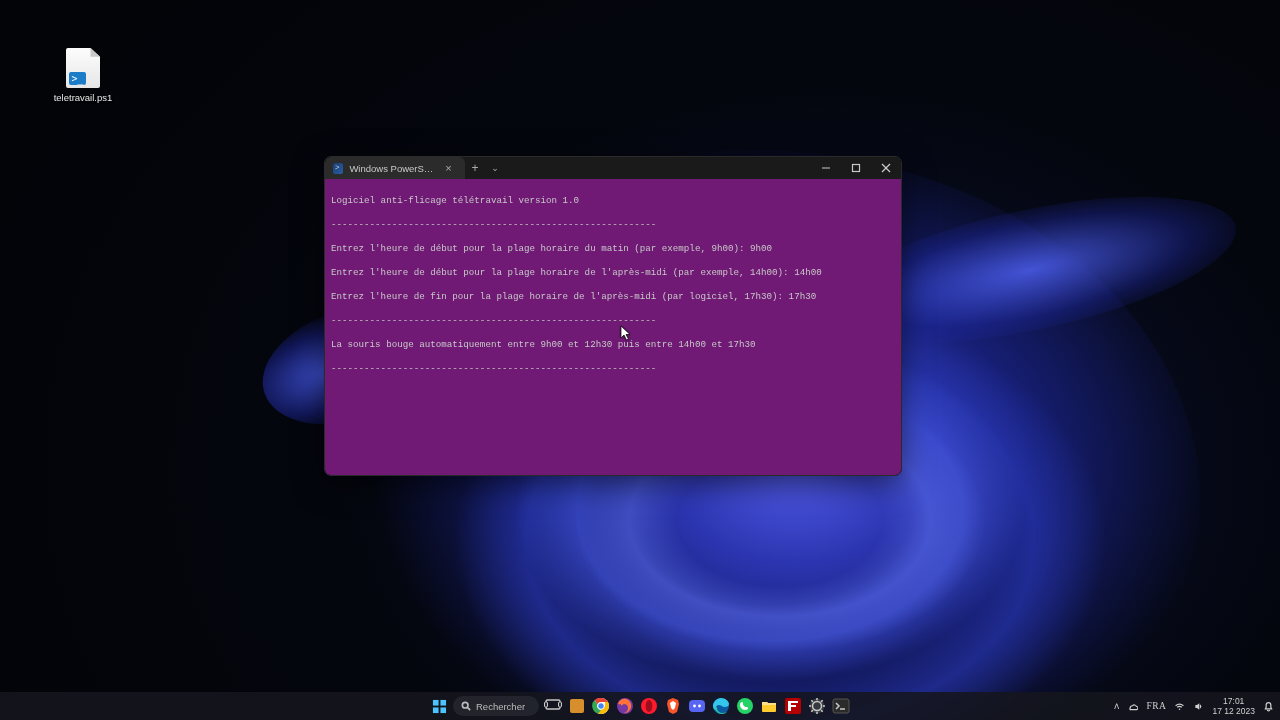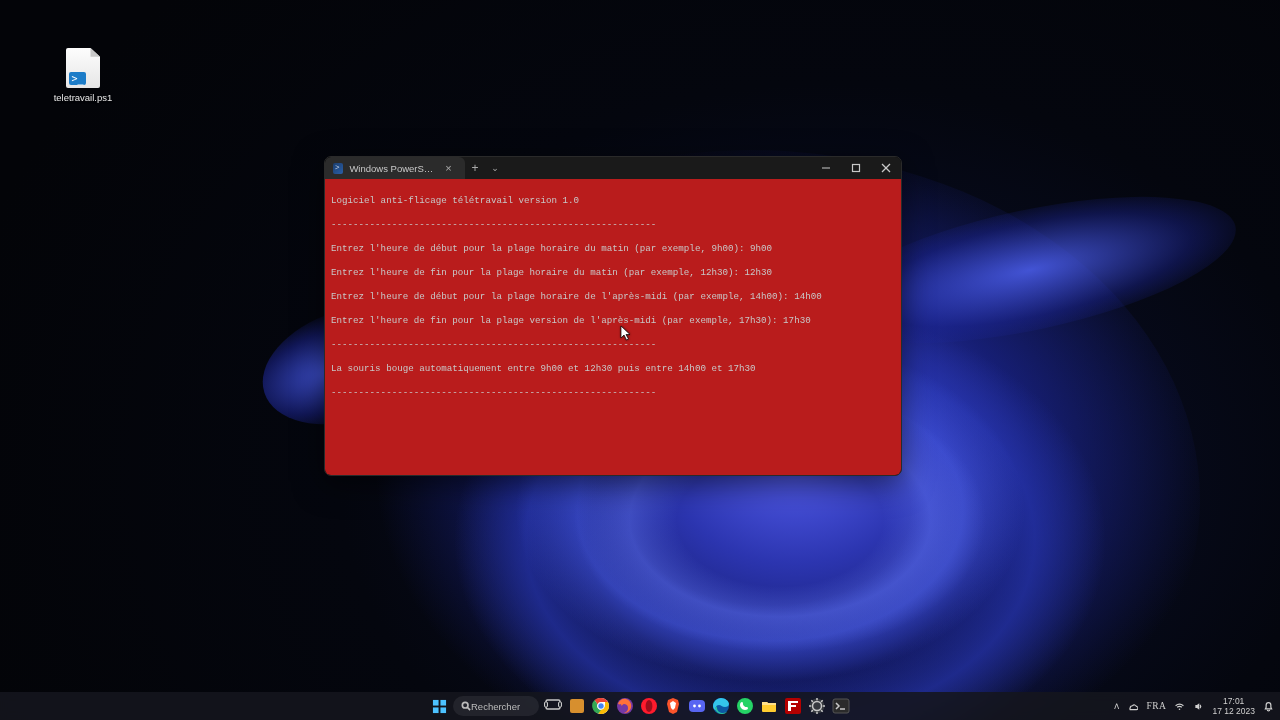--- a/index.html
+++ b/index.html
@@ -43,33 +43,33 @@
   .tab .ps-icon { width:11px; height:11px; background:linear-gradient(135deg,#1b3d6d,#2a5fa8); border-radius:2px; position:relative; }
   .tab .ps-icon::after{content:">";position:absolute;left:2px;top:-1px;font:8px/11px Consolas;color:#fff;}
   .tab .tab-label { font-size:9.5px; white-space:nowrap; overflow:hidden; text-overflow:ellipsis; }
   .tab .tab-close { width:14px; text-align:center; color:#aaa; font-size:11px; line-height:11px; margin-left:2px;}
   .tab-add, .tab-caret { width:20px; display:flex; align-items:center; justify-content:center; color:#aaa; font-size:12px; }
   .tab-caret{font-size:9px;}
   .titlebar .spacer { flex:1; }
   .win-ctrl { width:30px; display:flex; align-items:center; justify-content:center; color:#c8c8c8; font-size:10px; }
   .win-ctrl svg{width:10px;height:10px;stroke:#c8c8c8;stroke-width:1.2;fill:none;}
 
-  .terminal-body { padding:4px 6px; font:9.2px/12px Consolas, "Courier New", monospace; color:#c8c8c8; white-space:pre-wrap; background:#b91c1c; height:calc(100% - 22px); overflow:hidden; }
+  .terminal-body { padding:4px 6px; font:9.2px/12px Consolas, "Courier New", monospace; color:#c8c8c8; white-space:pre-wrap; background:#701a75; height:calc(100% - 22px); overflow:hidden; }
   .terminal-body .line{display:block;}
 
   .cursor-pointer{ position:absolute; left:620px; top:325px; }
   .cursor-pointer svg{width:12px;height:16px;filter:drop-shadow(0 0 1px rgba(0,0,0,.6));}
 
   
   .taskbar { position:absolute; left:0; right:0; bottom:0; height:28px; display:flex; align-items:center; background:rgba(20,22,30,.88); backdrop-filter:blur(6px); font-size:10px; color:#d8d8d8; }
   .task-center { position:absolute; left:50%; transform:translateX(-50%); display:flex; align-items:center; gap:4px; height:100%; }
   .task-btn { width:20px; height:20px; display:flex; align-items:center; justify-content:center; border-radius:3px; }
   .task-btn.app { width:20px; height:20px; }
   .start svg{width:15px;height:15px;}
-  .search { display:flex; align-items:center; height:20px; padding:0 8px; border-radius:10px; background:rgba(255,255,255,.07); color:#bcbcbc; font-size:9.5px; min-width:86px; }
+  .search { display:flex; align-items:center; gap:5px; height:20px; padding:0 8px; border-radius:10px; background:rgba(255,255,255,.07); color:#bcbcbc; font-size:9.5px; min-width:86px; }
   .search svg{width:10px;height:10px;stroke:#bcbcbc;stroke-width:2;fill:none;}
   .tray { position:absolute; right:6px; display:flex; align-items:center; gap:8px; height:100%; font-size:9.5px; color:#d0d0d0;}
   .tray svg{width:11px;height:11px;stroke:#d0d0d0;stroke-width:1.5;fill:none;}
   .tray .lang{letter-spacing:.5px;font-family:Liberation Serif, serif;}
   .tray .clock{text-align:center; line-height:10px; font-size:8.5px;}
   .tray .bell{width:11px;height:11px;}
   .tb-icon{width:18px;height:18px;display:block;}
 </style>
 </head>
 <body>
@@ -116,23 +116,22 @@
       <svg viewBox="0 0 10 10">
           <line x1="1" y1="1" x2="9" y2="9"></line>
           <line x1="9" y1="1" x2="1" y2="9"></line>
         </svg>
     </div>
   </div>
   <div class="terminal-body">
 <span class="line">Logiciel anti-flicage télétravail version 1.0</span>
 <span class="line">-----------------------------------------------------------</span>
 <span class="line">Entrez l'heure de début pour la plage horaire du matin (par exemple, 9h00): 9h00</span>
-<span class="line">Entrez l'heure de fin pour la plage horaire du matin (par exemple, 12h30): 12h30</span>
 <span class="line">Entrez l'heure de début pour la plage horaire de l'après-midi (par exemple, 14h00): 14h00</span>
-<span class="line">Entrez l'heure de fin pour la plage version de l'après-midi (par exemple, 17h30): 17h30</span>
+<span class="line">Entrez l'heure de fin pour la plage horaire de l'après-midi (par logiciel, 17h30): 17h30</span>
 <span class="line">-----------------------------------------------------------</span>
 <span class="line">La souris bouge automatiquement entre 9h00 et 12h30 puis entre 14h00 et 17h30</span>
 <span class="line">-----------------------------------------------------------</span>
   </div>
 </div>
 
 <div class="cursor-pointer">
   <svg viewBox="0 0 12 16">
       <path d="M1 1 L1 13 L4 10 L6.5 15 L8.5 14 L6 9.5 L10 9.5 Z" fill="#fff" stroke="#000" stroke-width=".7"></path>
     </svg>

